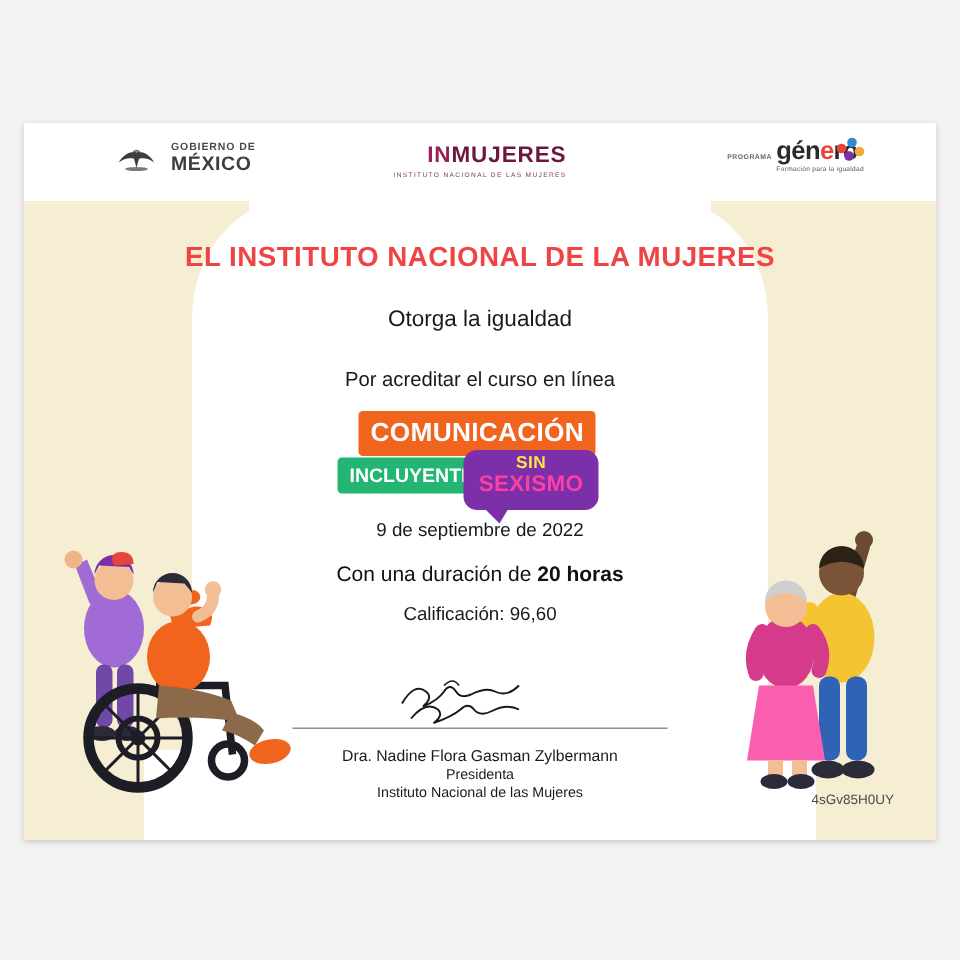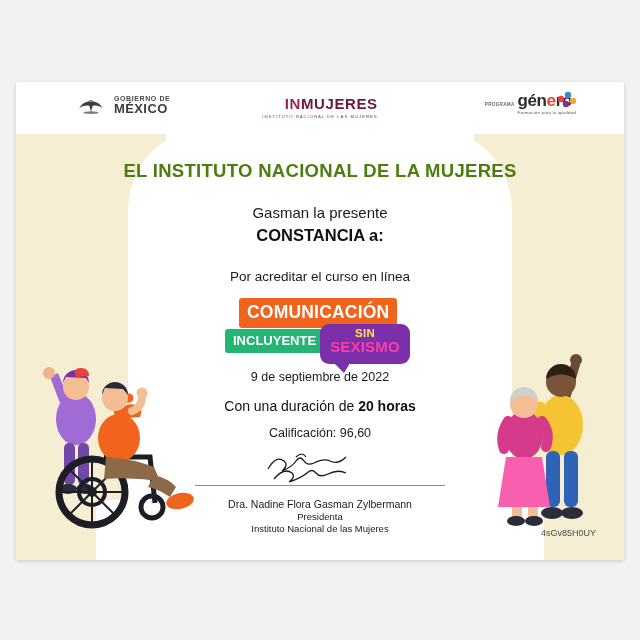--- a/index.html
+++ b/index.html
@@ -118,21 +118,21 @@
     width: 22px; height: 20px;
   }
 
   
   .body-block {
     position: absolute; left: 0; top: 60px;
     width: 608px;
     text-align: center;
   }
   .t-institute {
-    font-size: 18.5px; font-weight: bold; color: #4d7c0f;
+    font-size: 18.5px; font-weight: bold; color: #ef4444;
     letter-spacing: 0.3px; margin-top: 18px;
   }
   .t-otorga {
     font-size: 15px; color: #1a1a1a; margin-top: 22px;
   }
   .t-constancia {
     font-size: 16.5px; font-weight: bold; color: #111; margin-top: 5px;
   }
   .t-name {
     font-size: 19px; color: #111; margin-top: 22px; letter-spacing: 0.2px;
@@ -160,21 +160,21 @@
   .cl-incluyente {
     position: absolute; left: 0; top: 31px;
     background: #22b573;
     color: #ffffff;
     font-weight: bold;
     font-size: 13px;
     padding: 4px 8px 5px;
     border-radius: 3px;
   }
   .cl-bubble {
-    position: absolute; left: 95px; top: 26px;
+    position: absolute; left: 84px; top: 26px;
     background: #7b2fa8;
     width: 90px; height: 40px;
     border-radius: 9px;
     text-align: center;
   }
   .cl-bubble:after {
     content: "";
     position: absolute;
     left: 14px; bottom: -9px;
     border-left: 10px solid transparent;
@@ -346,22 +346,21 @@
       <path d="M66 96 q9 12 4 26" stroke="#d63a8a" stroke-width="10" fill="none" stroke-linecap="round"></path>
       <path d="M30 132 L66 132 L74 182 L22 182 Z" fill="#f95fae"></path>
       <rect x="36" y="182" width="10" height="12" fill="#f3be93"></rect>
       <rect x="52" y="182" width="10" height="12" fill="#f3be93"></rect>
       <ellipse cx="40" cy="196" rx="9" ry="5" fill="#2b2b3a"></ellipse>
       <ellipse cx="58" cy="196" rx="9" ry="5" fill="#2b2b3a"></ellipse>
     </svg>
 
     <div class="body-block">
       <div class="t-institute">EL INSTITUTO NACIONAL DE LA MUJERES</div>
-      <div class="t-otorga">Gasman la presente</div>
-      <div class="t-constancia">CONSTANCIA a:</div>
+      <div class="t-otorga">Otorga la igualdad</div>
       <div class="t-por">Por acreditar el curso en línea</div>
 
       <div class="course-logo">
         <div class="cl-comunicacion">COMUNICACIÓN</div>
         <div class="cl-incluyente">INCLUYENTE</div>
         <div class="cl-bubble">
           <span class="cl-sin">SIN</span>
           <span class="cl-sexismo">SEXISMO</span>
         </div>
       </div>

